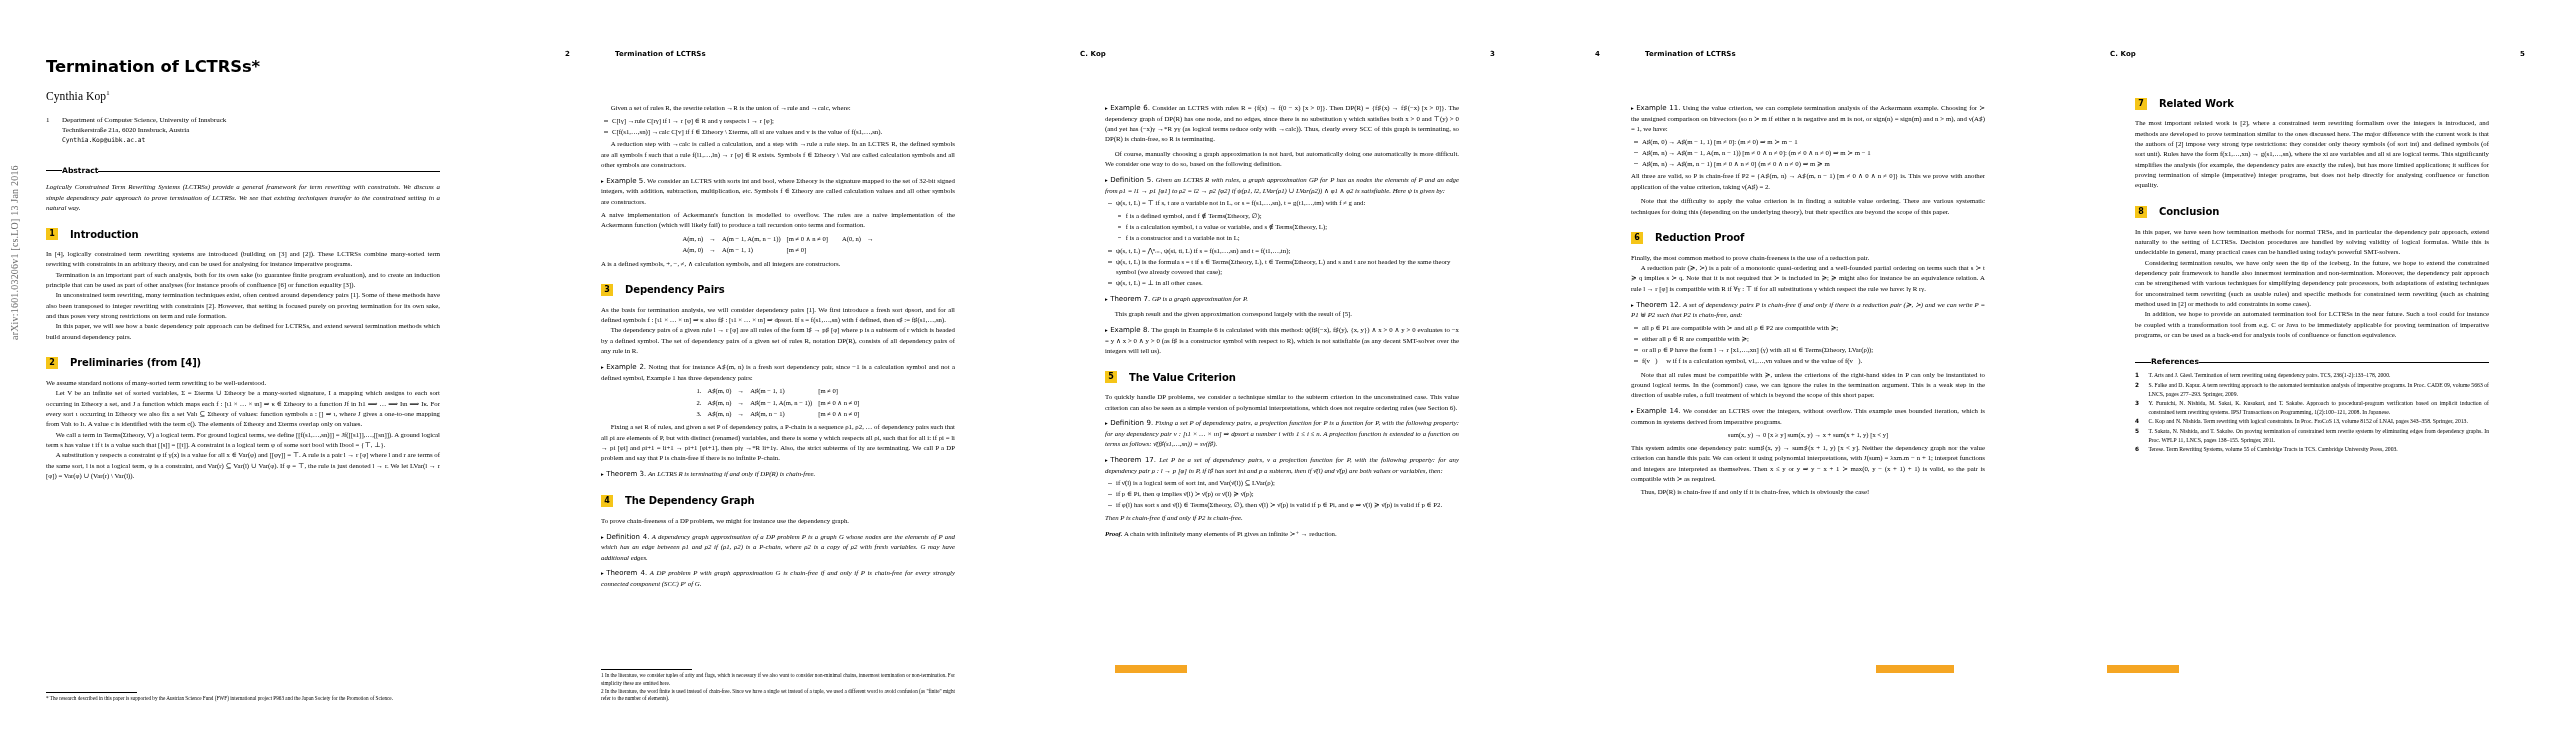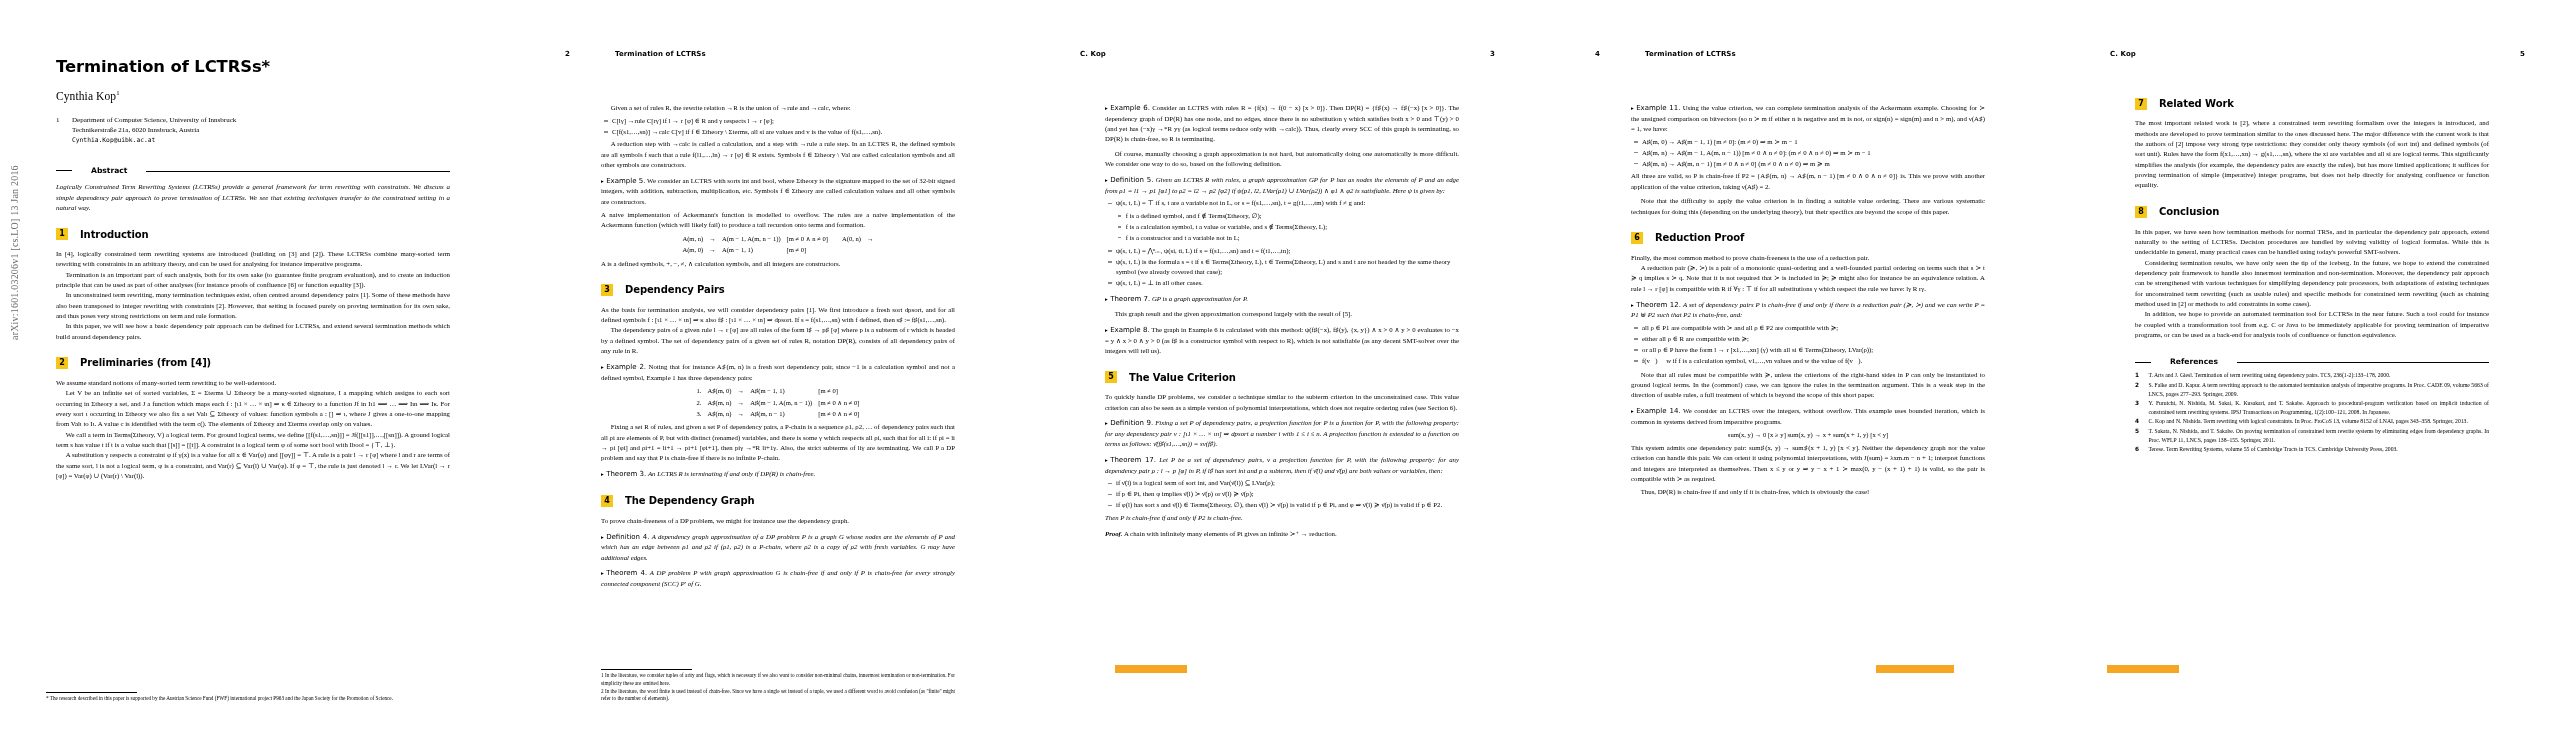--- a/index.html
+++ b/index.html
@@ -74,21 +74,21 @@
     font-size: 7px;
     line-height: 1.45;
   }
   .affil .num { width: 16px; flex: 0 0 16px; }
   .affil .mono { font-family: "DejaVu Sans Mono", "Liberation Mono", monospace; font-size: 6.3px; }
 
   
   .rule-head {
     display: flex;
     align-items: center;
-    gap: 19px;
+    gap: 0;
     margin-top: 20.7px;
     margin-bottom: 5.5px;
   }
   .rule-head .dash {
     height: 1px; background: #000; width: 16px; flex: 0 0 16px;
   }
   .rule-head .lbl {
     font-family: "DejaVu Sans", "Liberation Sans", sans-serif;
     font-weight: bold; font-size: 7.6px;
   }
@@ -194,21 +194,21 @@
   }
 </style>
 </head>
 <body>
 
 <div class="spread">
 
   <div class="page">
     <div class="arxiv-stamp">arXiv:1601.03206v1  [cs.LO]  13 Jan 2016</div>
 
-    <div class="col" style="left:56px; top:58px; width:394px;">
+    <div class="col" style="left:46px; top:58px; width:394px;">
       <h1 class="paper-title">Termination of LCTRSs*</h1>
 
       <div class="author">
         <span>Cynthia Kop</span><sup>1</sup>
       </div>
 
       <div class="affil">
         <div class="num">1</div>
         <div>
           <div>Department of Computer Science, University of Innsbruck</div>

